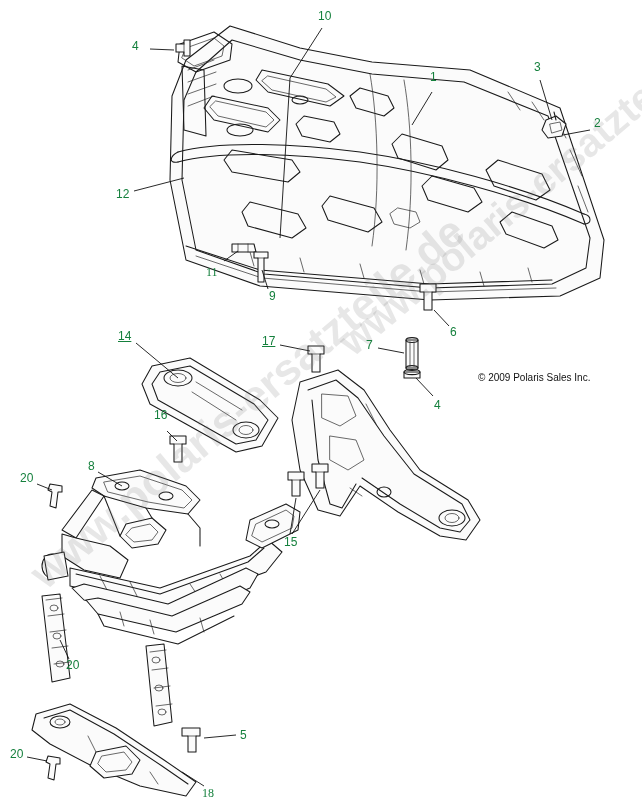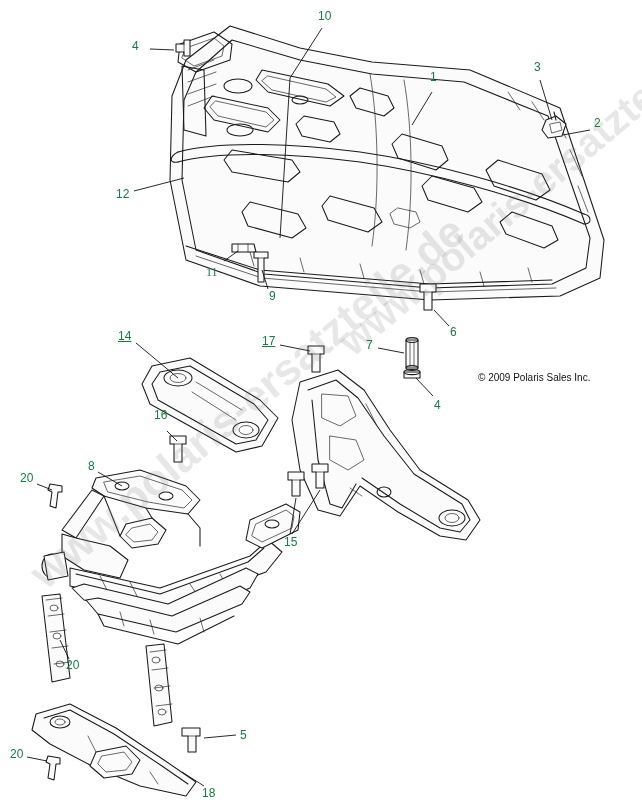--- a/index.html
+++ b/index.html
@@ -334,20 +334,20 @@
   <div class="callout" style="left:88px;  top:459px;">8</div>
   <div class="callout" style="left:269px; top:289px;">9</div>
   <div class="callout" style="left:318px; top:9px;">10</div>
   <div class="callout" style="left:206px; top:265px;font-family:Liberation Serif, serif;">11</div>
   <div class="callout" style="left:116px; top:187px;">12</div>
   <div class="callout" style="left:132px; top:39px;">4</div>
   <div class="callout" style="left:118px; top:329px;text-decoration:underline;">14</div>
   <div class="callout" style="left:284px; top:535px;">15</div>
   <div class="callout" style="left:154px; top:408px;">16</div>
   <div class="callout" style="left:262px; top:334px;text-decoration:underline;">17</div>
-  <div class="callout" style="left:202px; top:786px;">18</div>
+  <div class="callout" style="left:202px; top:786px;font-family:Liberation Serif, serif;">18</div>
   <div class="callout" style="left:66px;  top:658px;">20</div>
   <div class="callout" style="left:20px;  top:471px;">20</div>
   <div class="callout" style="left:10px;  top:747px;">20</div>
 
   <div class="copyright" style="left:478px; top:372px;">© 2009 Polaris Sales Inc.</div>
 
 </div>
 
 </body></html>

